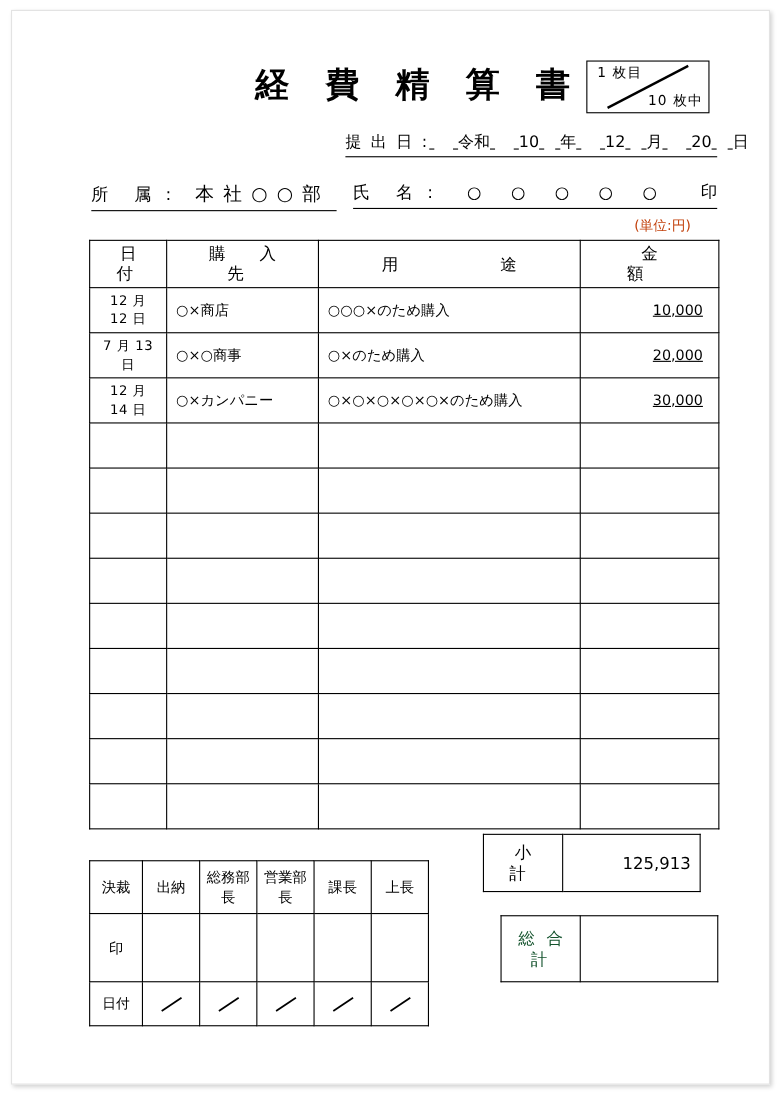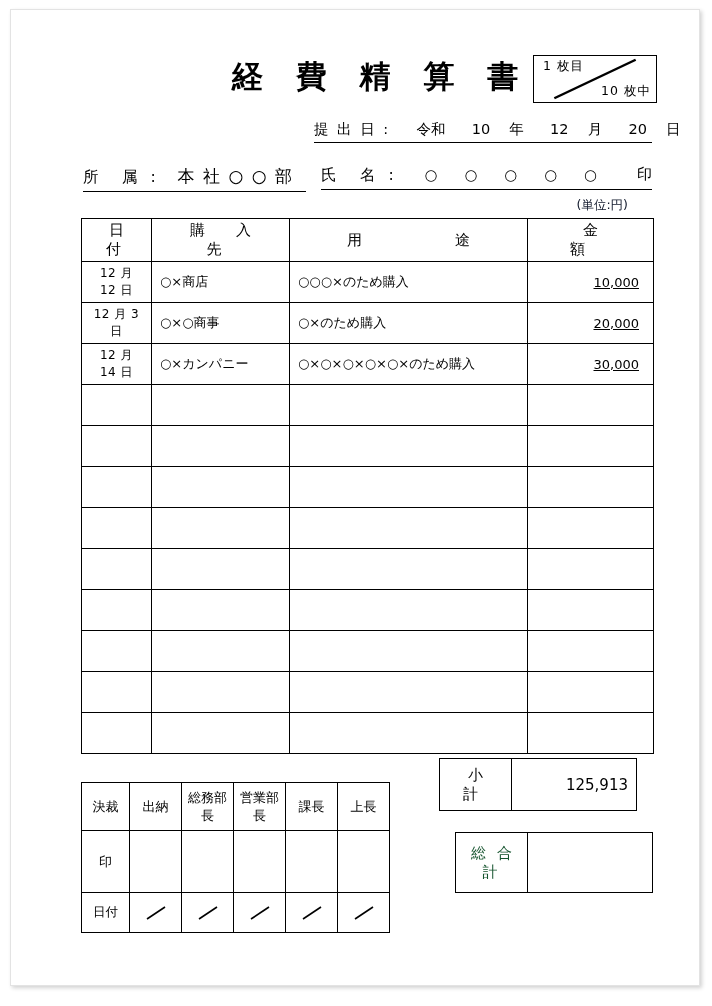--- a/index.html
+++ b/index.html
@@ -41,21 +41,21 @@
     text-indent: 11px;
     color: #000;
     white-space: nowrap;
   }
 
   
   .pagebox {
     position: absolute;
     left: 522px;
     top: 45px;
-    width: 124px;
+    width: 112px;
     height: 48px;
     border: 1.5px solid #000;
     overflow: hidden;
   }
   .pagebox .diag {
     position: absolute;
     left: 0; top: 0; width: 100%; height: 100%;
   }
   .pagebox .pg-top {
     position: absolute;
@@ -78,20 +78,21 @@
   .submitline {
     position: absolute;
     left: 303px;
     top: 110px;
     width: 338px;
     border-bottom: 1.4px solid #000;
     padding-bottom: 3px;
     font-size: 14.5px;
     white-space: nowrap;
     color: #000;
+    text-decoration: underline;
   }
   .submitline span { display: inline-block; }
   .sd-label { letter-spacing: 2px; }
   .sd-gap-s { width: 10px; }
   .sd-gap-m { width: 17px; }
 
   
   .field {
     position: absolute;
     border-bottom: 1.4px solid #000;
@@ -105,21 +106,21 @@
   .f-label { letter-spacing: 4px; margin-top: 16px; }
   .f-val-dept { margin-left: 13px; font-size: 17px; letter-spacing: 1.5px; text-align: center; }
   .circles { display: inline-block; margin-left: 22px; letter-spacing: 11px; font-size: 15px; }
   .inkan { float: right; font-size: 15px; }
 
   .unit {
     position: absolute;
     right: 71px;
     top: 187px;
     font-size: 12.5px;
-    color: #0f172a;
+    color: #c2410c;
     white-space: nowrap;
   }
 
   
   .maintable {
     position: absolute;
     left: 70px;
     top: 208px;
     width: 572px;
     border-collapse: collapse;
@@ -280,21 +281,21 @@
         </tr>
       </thead>
       <tbody>
         <tr>
           <td class="c-date">12 月 12 日</td>
           <td class="c-vendor">○×商店</td>
           <td class="c-use">○○○×のため購入</td>
           <td class="c-amount">10,000</td>
         </tr>
         <tr>
-          <td class="c-date">12 月 3 日</td>
+          <td class="c-date">7 月 13 日</td>
           <td class="c-vendor">○×○商事</td>
           <td class="c-use">○×のため購入</td>
           <td class="c-amount">20,000</td>
         </tr>
         <tr>
           <td class="c-date">12 月 14 日</td>
           <td class="c-vendor">○×カンパニー</td>
           <td class="c-use">○×○×○×○×○×のため購入</td>
           <td class="c-amount">30,000</td>
         </tr>

